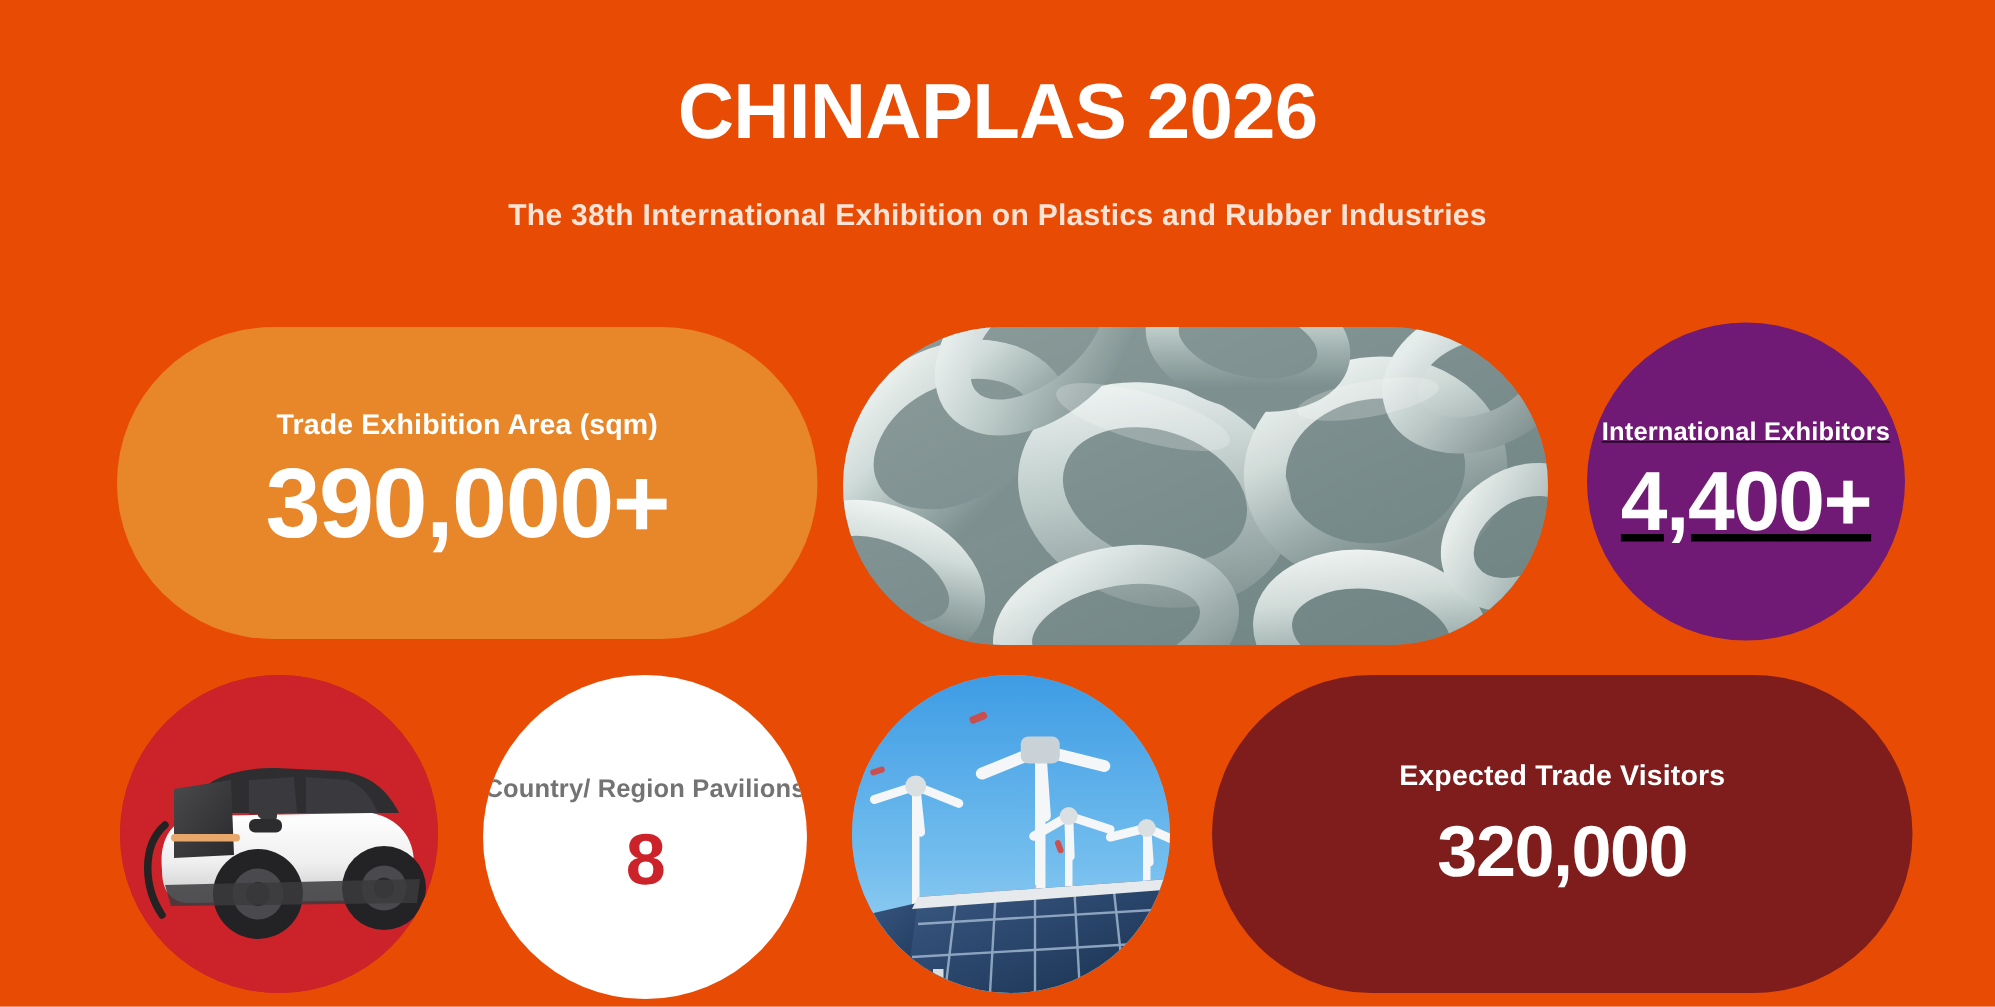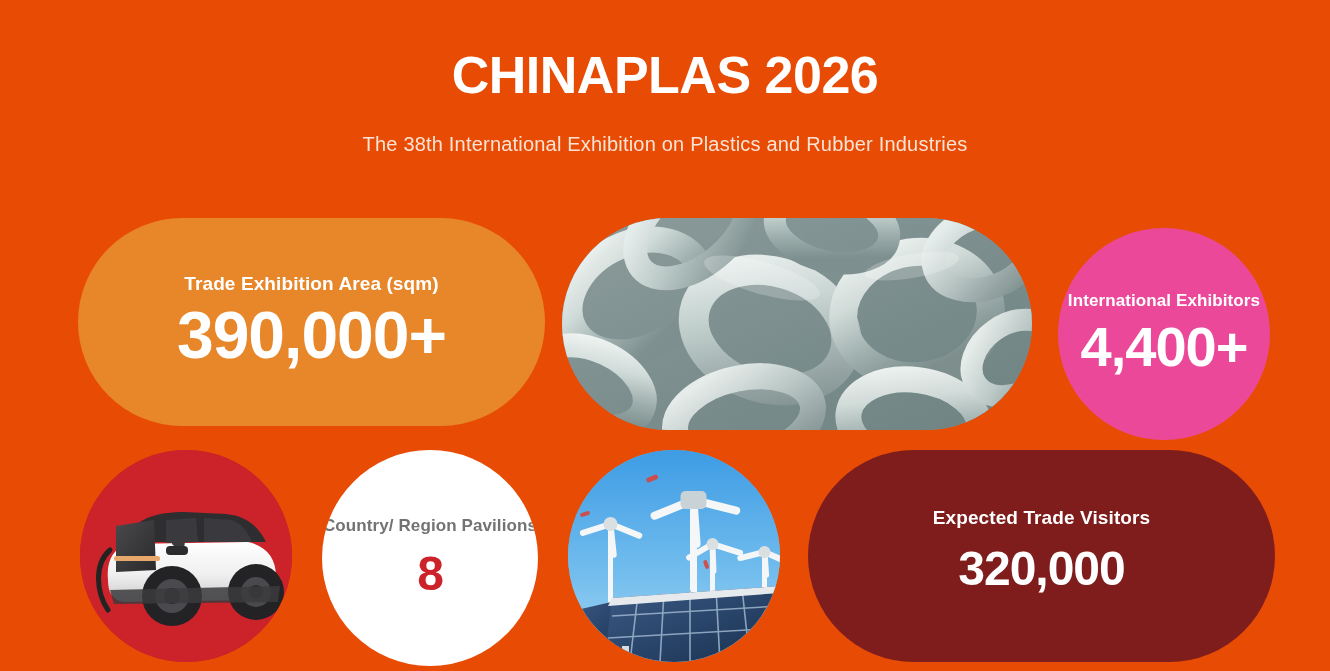--- a/index.html
+++ b/index.html
@@ -40,21 +40,21 @@
     color: #FFFFFF;
     line-height: 62px;
     white-space: nowrap;
   }
   .subtitle {
     position: absolute;
     left: 0;
     top: 126px;
     width: 1330px;
     font-size: 20px;
-    font-weight: 400;
+    font-weight: 700;
     color: #FBE3D6;
     letter-spacing: 0.2px;
     line-height: 28px;
     white-space: nowrap;
   }
 
   
   .card {
     position: absolute;
     display: flex;
@@ -97,25 +97,26 @@
     left: 562px;
     top: 218px;
     width: 470px;
     height: 212px;
     border-radius: 106px;
     background: #7E8E8E;
   }
 
   #exhibitors-card {
     left: 1058px;
-    top: 228px;
+    top: 215px;
     width: 212px;
     height: 212px;
     border-radius: 50%;
-    background: #ec4899;
+    background: #701a75;
+    text-decoration: underline;
   }
   #exhibitors-card .card-label { font-size: 17px; }
   #exhibitors-card .card-value { font-size: 56px; line-height: 66px; }
 
   
   #ev-photo {
     left: 80px;
     top: 450px;
     width: 212px;
     height: 212px;

